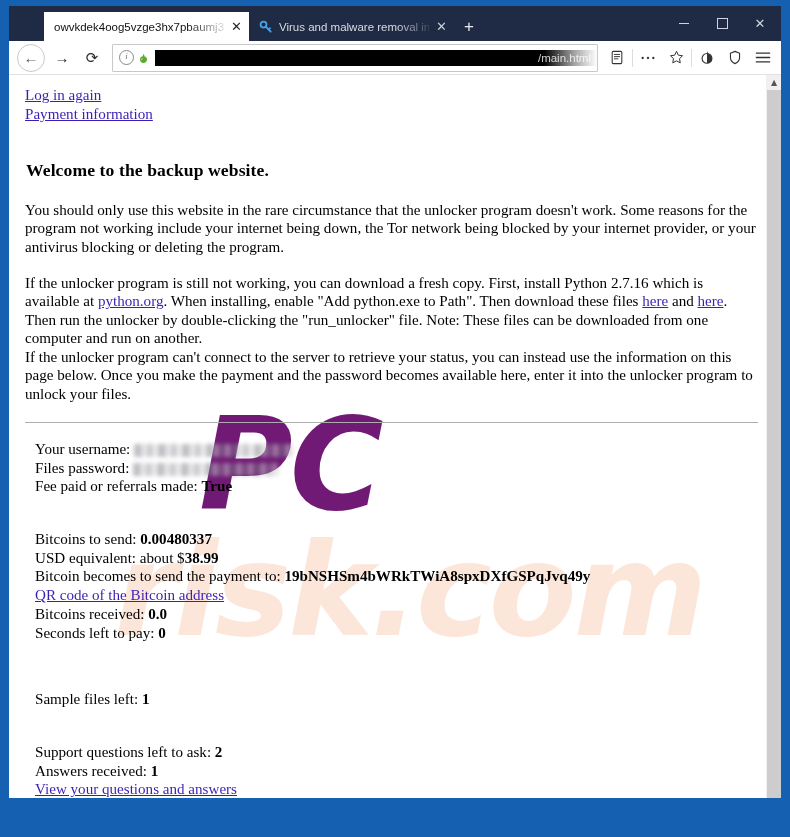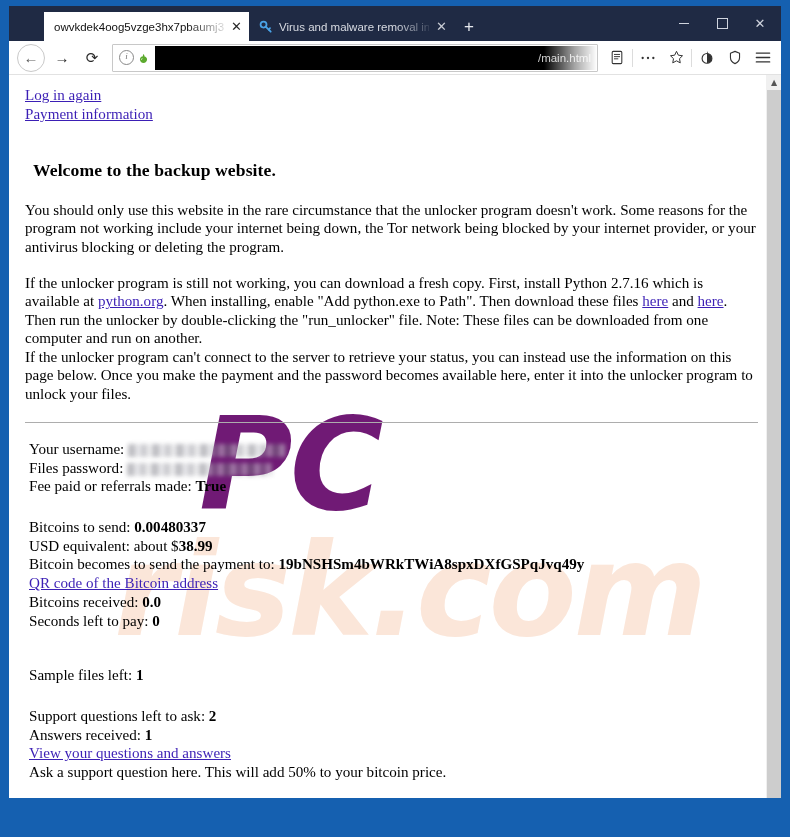--- a/index.html
+++ b/index.html
@@ -158,21 +158,21 @@
     color: #777;
     font-family: "Liberation Serif", serif;
     font-style: italic;
   }
   .onion-icon {
     width: 13px; height: 13px;
     position: relative;
   }
   .url-redacted {
     flex: 1 1 auto;
-    height: 24px;
+    height: 16px;
     position: relative;
     background: #000;
     overflow: hidden;
     display: flex;
     align-items: center;
     justify-content: flex-end;
     -webkit-mask-image: linear-gradient(to right, #000 0%, #000 88%, rgba(0,0,0,0.35) 95%, rgba(0,0,0,0) 100%);
     mask-image: linear-gradient(to right, #000 0%, #000 88%, rgba(0,0,0,0.35) 95%, rgba(0,0,0,0) 100%);
   }
   .url-tail {
@@ -240,33 +240,33 @@
     color: #3b1fb5;
     text-decoration: underline;
   }
 
   .toplinks { margin: 0 0 8px 0; }
   .toplinks a { display: block; line-height: 1.24; }
 
   h1.welcome {
     font-size: 17.6px;
     font-weight: bold;
-    margin: 37px 0 19px 8px;
+    margin: 37px 0 19px 1px;
     letter-spacing: 0.1px;
   }
   p.para { margin: 0 0 18px 0; }
   p.para.tight { margin-bottom: 0; }
 
   hr.rule {
     border: none;
     border-top: 1px solid #adadad;
     margin: 19px 0 17px 0;
   }
 
-  .stats { margin: 4px; }
+  .stats { margin: 10px; }
   .stats div { line-height: 1.24; }
   .spacer { height: 14px; }
   b { font-weight: bold; }
 
   .redacted {
     display: inline-block;
     vertical-align: -3px;
     height: 13px;
     border-radius: 1px;
     background:

